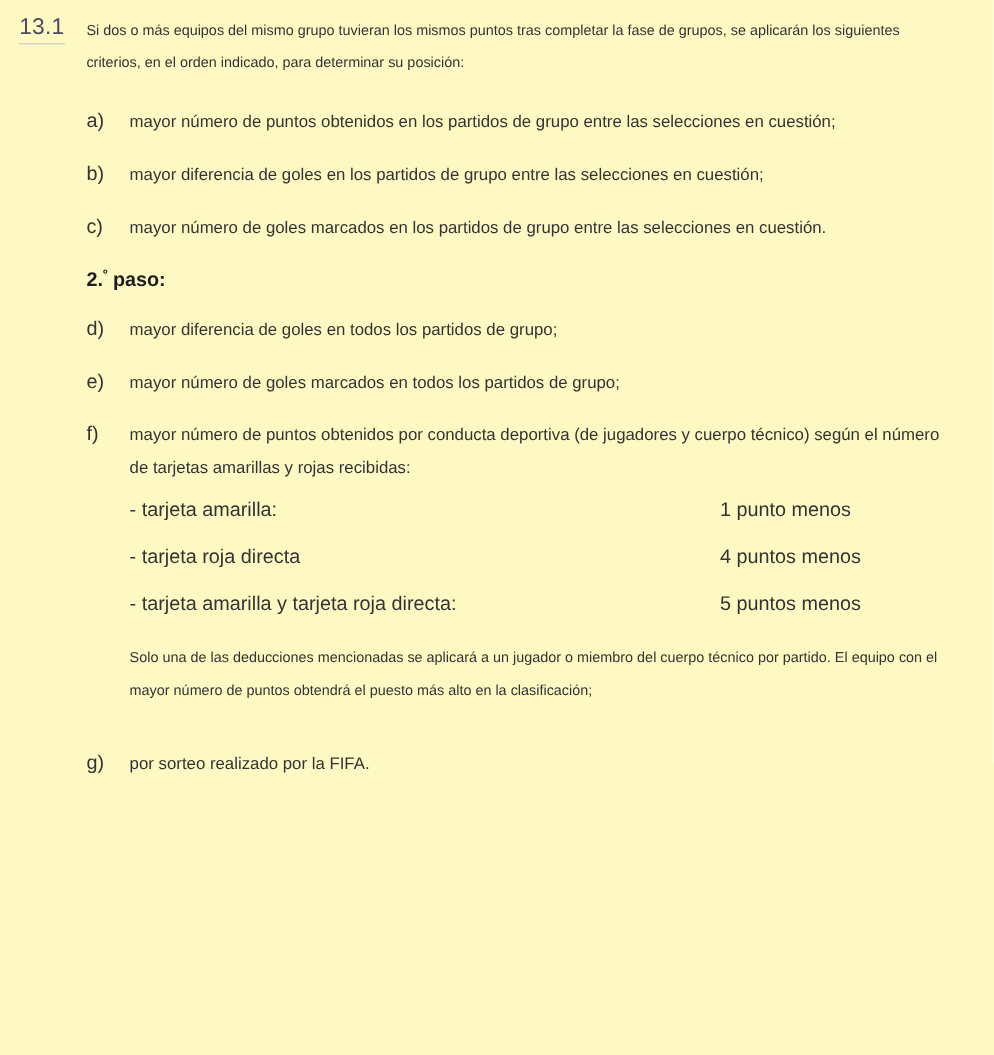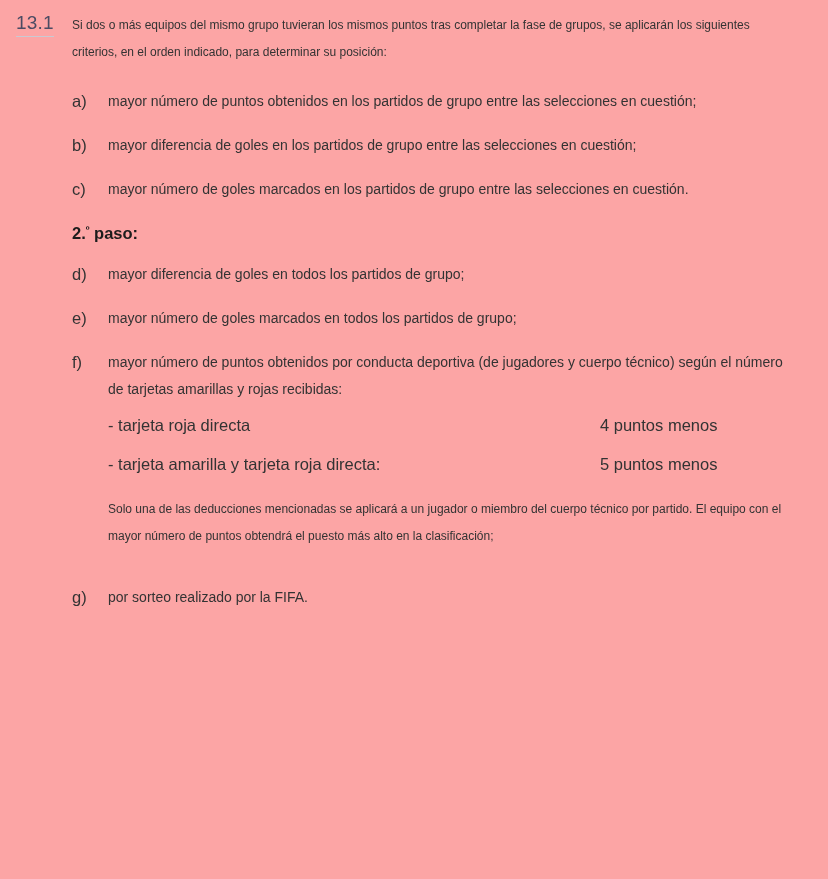--- a/index.html
+++ b/index.html
@@ -12,21 +12,21 @@
     height: 879px;
     font-family: "Liberation Sans", sans-serif;
     color: #333333;
     overflow: hidden;
   }
 
   .page {
     position: relative;
     width: 828px;
     height: 879px;
-    background: #fca5a5;
+    background: #fef9c3;
     box-sizing: border-box;
     padding: 12px 32px 0 0;
   }
 
   
   .clause {
     display: flex;
     align-items: flex-start;
   }
   .clause-number-cell {
@@ -177,20 +177,24 @@
         <span class="item-text">mayor número de goles marcados en todos los partidos de grupo;</span>
       </div>
 
       <div class="item" style="margin-bottom:0;">
         <span class="item-marker">f)</span>
         <span class="item-text">mayor número de puntos obtenidos por conducta deportiva (de jugadores y cuerpo técnico) según el número de tarjetas amarillas y rojas recibidas:</span>
       </div>
 
       <table class="deductions">
         <tbody>
+          <tr>
+            <td class="deduction-label">- tarjeta amarilla:</td>
+            <td class="deduction-value">1 punto menos</td>
+          </tr>
           <tr>
             <td class="deduction-label">- tarjeta roja directa</td>
             <td class="deduction-value">4 puntos menos</td>
           </tr>
           <tr>
             <td class="deduction-label">- tarjeta amarilla y tarjeta roja directa:</td>
             <td class="deduction-value">5 puntos menos</td>
           </tr>
         </tbody>
       </table>

